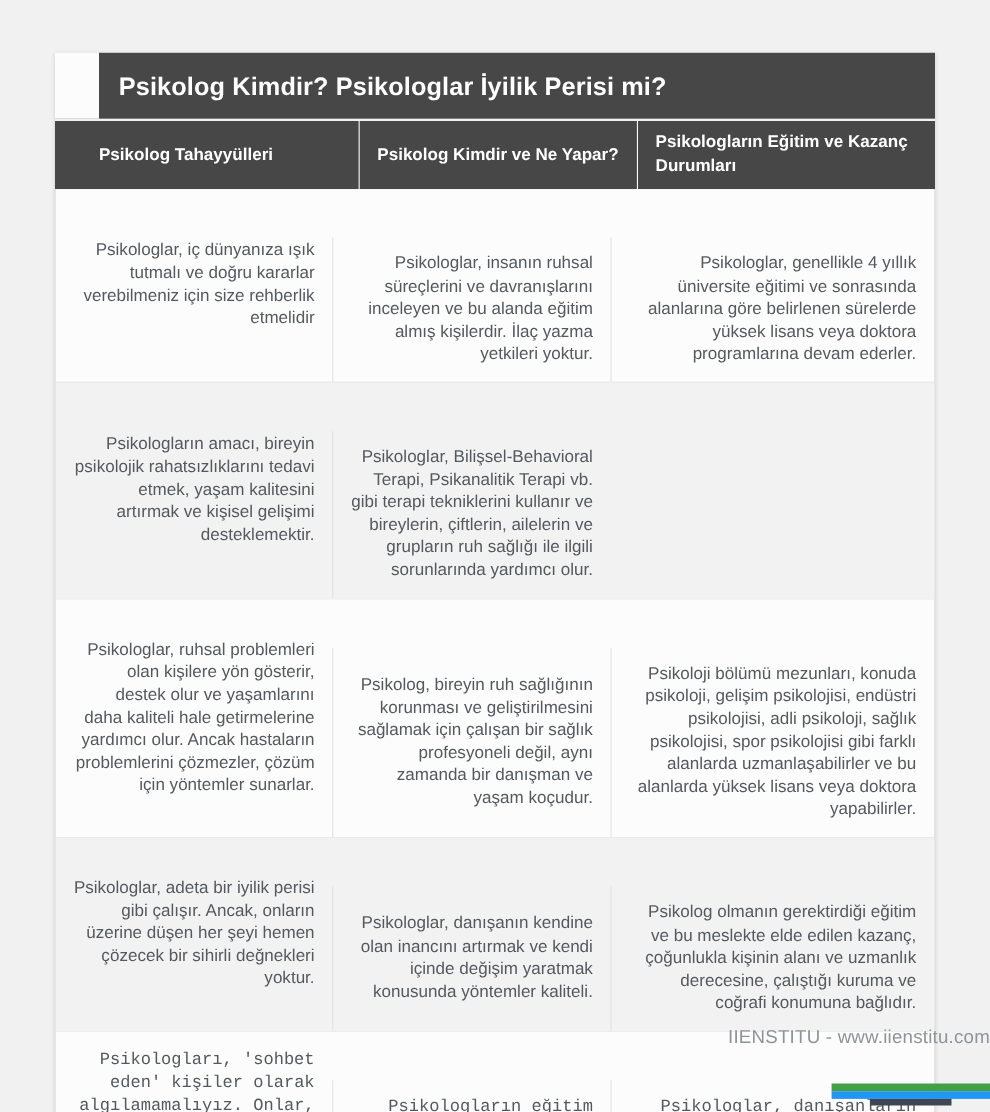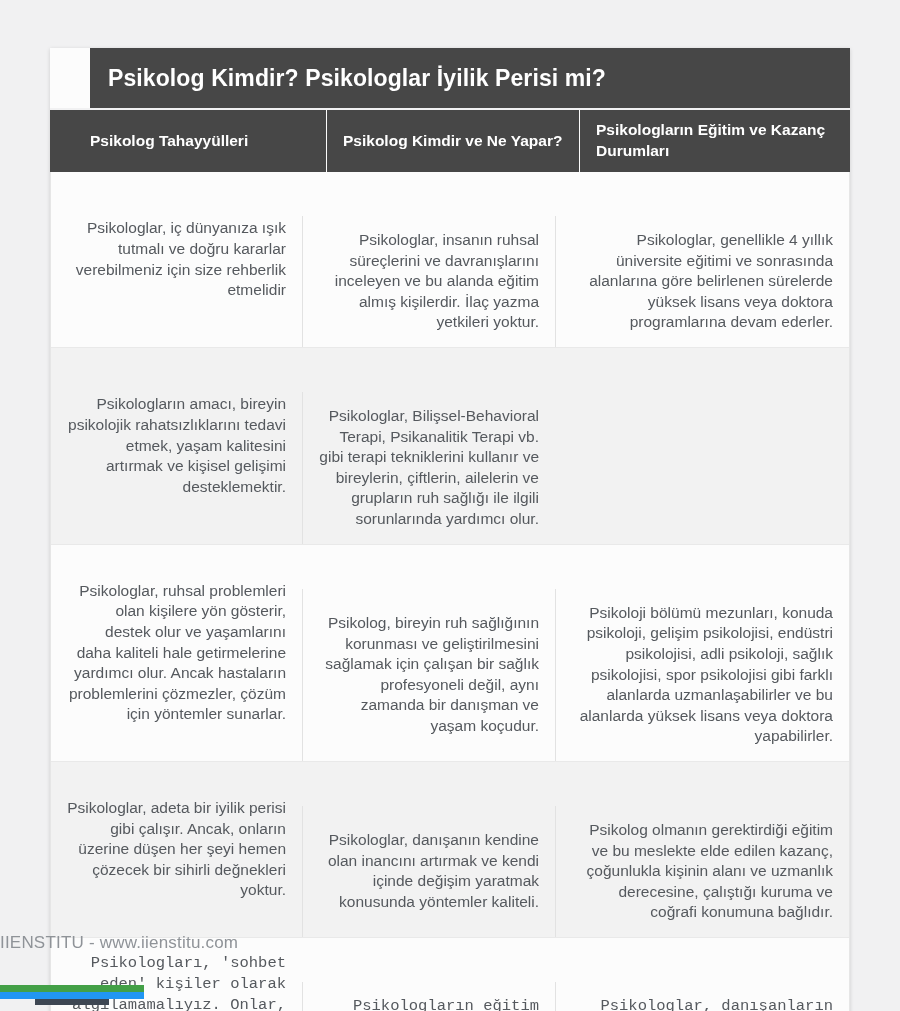--- a/index.html
+++ b/index.html
@@ -51,21 +51,21 @@
     font-size:15.5px; line-height:1.33; color:#55595e;
   }
   .td + .td { border-left:1px solid #e2e2e2;margin-top:44px; }
   .r1 { min-height:128px; }
   .r2 { min-height:160px; }
   .r3 { min-height:160px; }
   .r4 { min-height:128px; }
   .r5 { min-height:164px;font-family:Liberation Mono, monospace; }
   .footer {
     position:absolute; left:0; top:918px; width:900px;
-    display:flex; flex-direction:column; align-items:flex-start;
+    display:flex; flex-direction:column; align-items:flex-end;
   }
   .footer-text {
     margin-top:15px;
     color:#8f9398; font-size:17px; letter-spacing:0.2px;
   }
   .logo-bars {
     margin-top:32px;
     display:flex; flex-direction:column; align-items:center;
   }
   .bar { display:block; }

